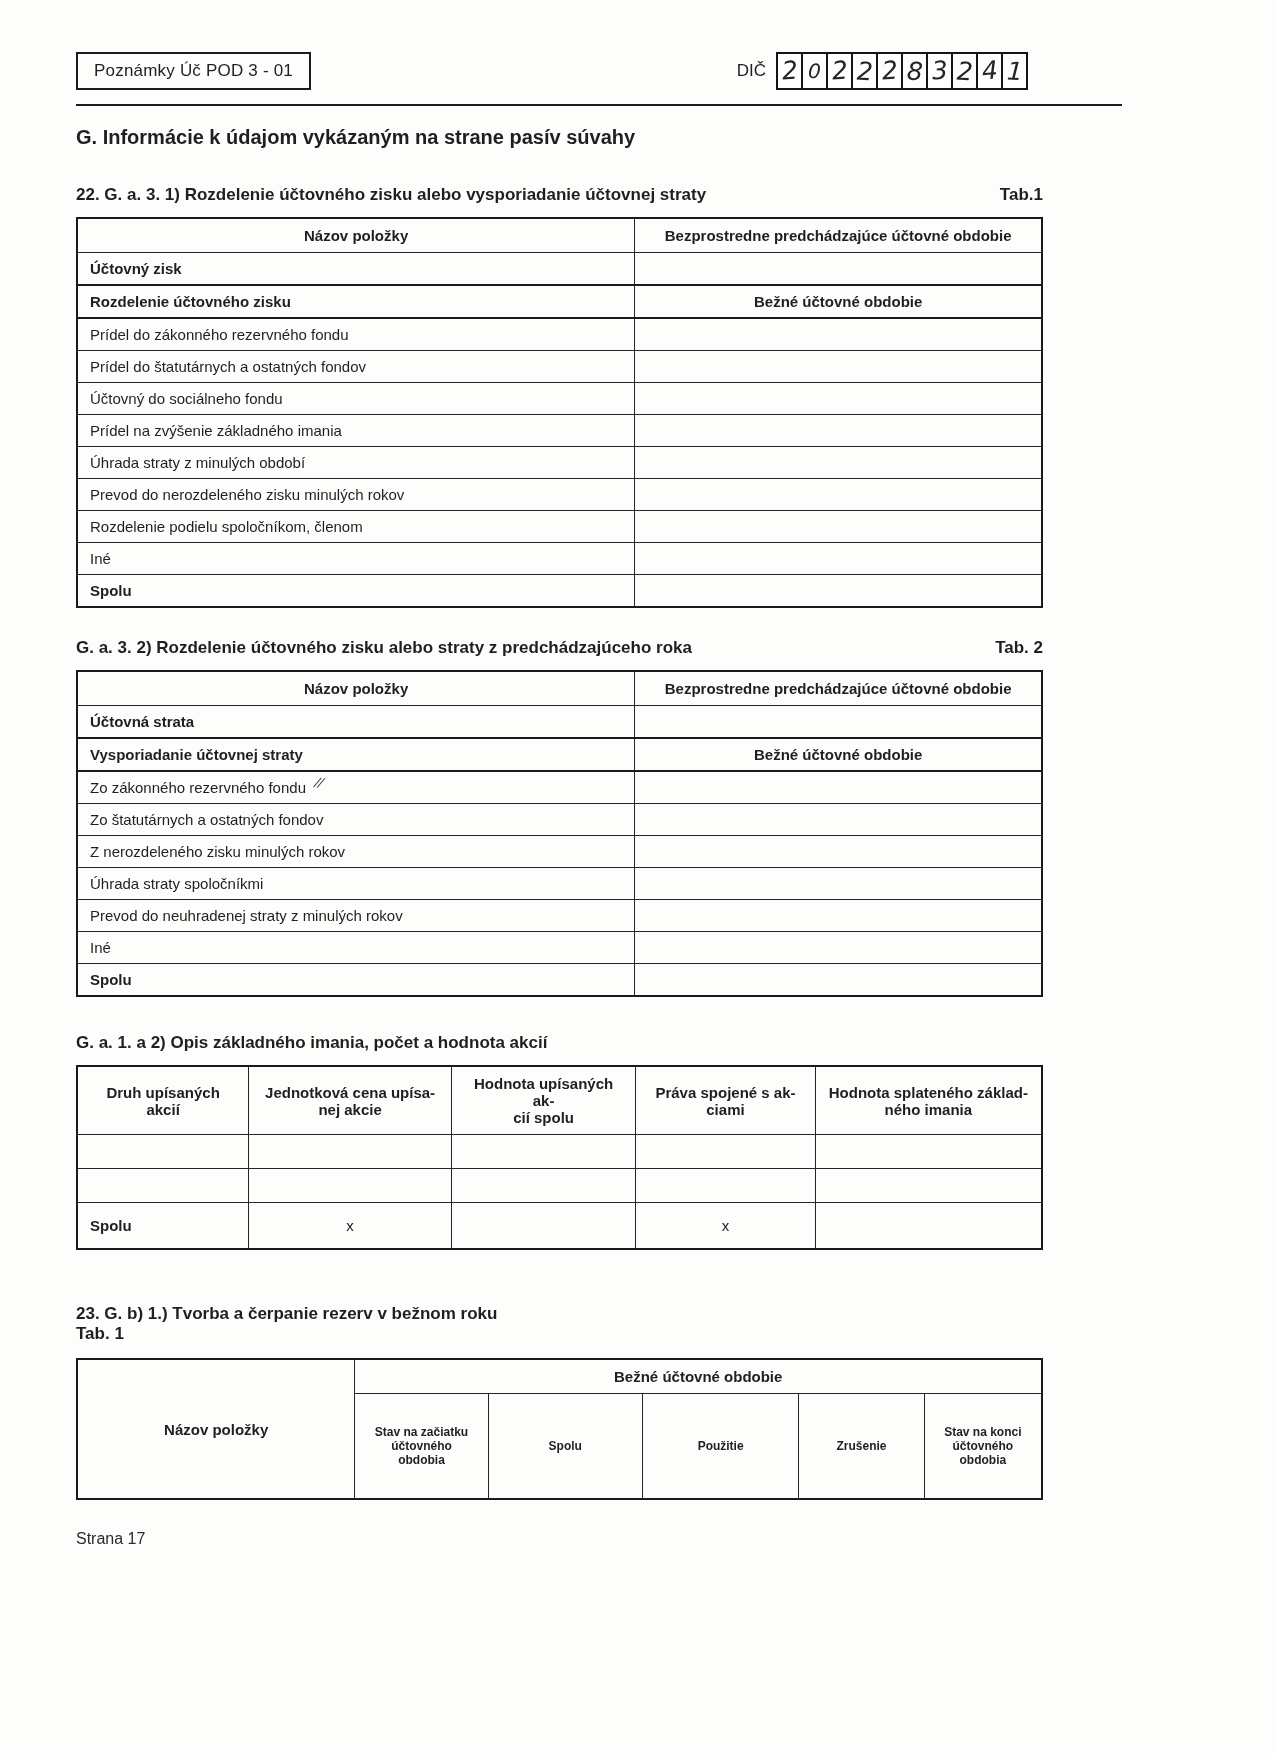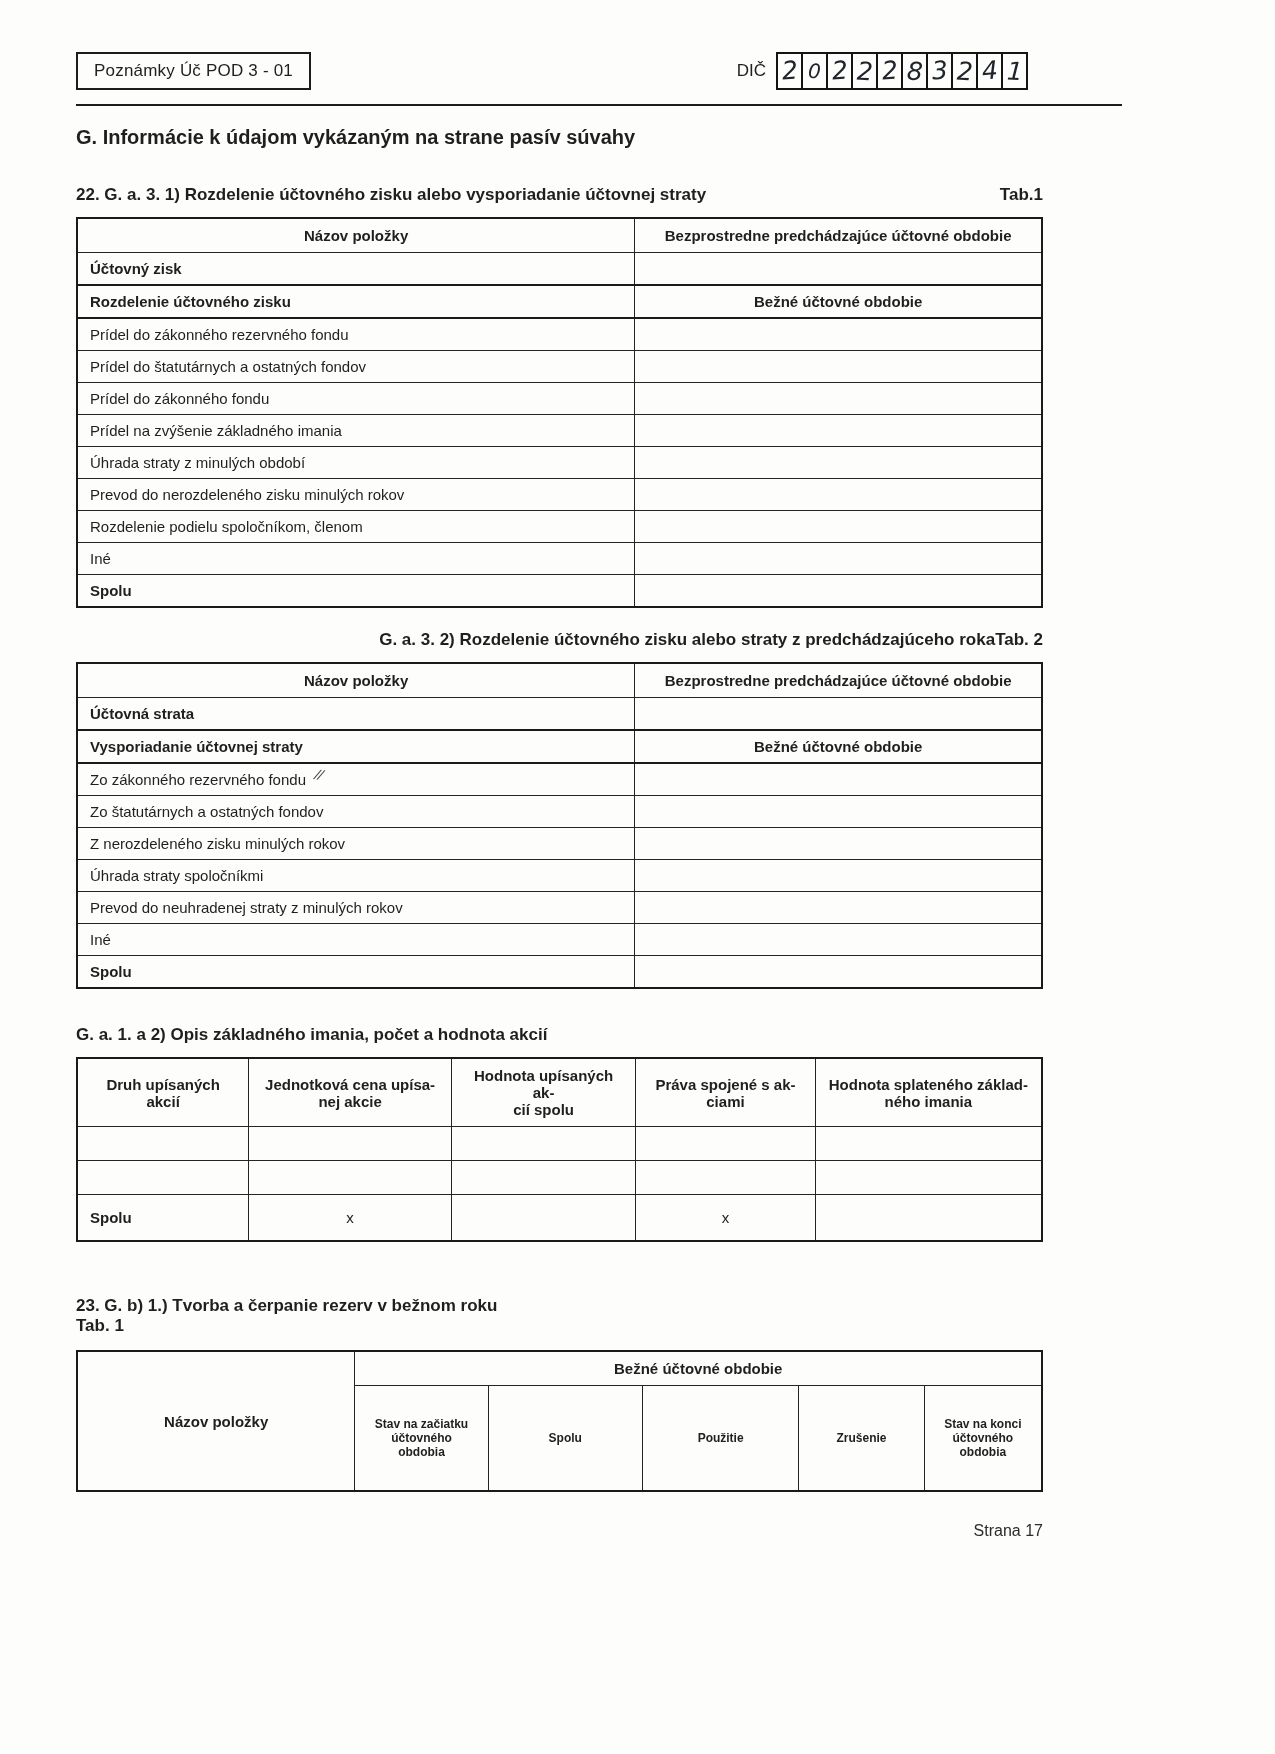--- a/index.html
+++ b/index.html
@@ -54,21 +54,21 @@
     width: 967px; text-align: left;
     font-size: 20px; font-weight: bold;
     margin-top: 20px;
   }
   .sec-head {
     width: 967px;
     display: flex; justify-content: space-between; align-items: baseline;
     font-size: 17px; font-weight: bold;
   }
   .sec-head.mt1 { margin-top: 36px; }
-  .sec-head.mt2 { margin-top: 22px; justify-content: flex-end; }
+  .sec-head.mt2 { margin-top: 30px; }
   .sec-head.mt3 { margin-top: 36px; }
   .sec-head.mt4 { margin-top: 54px; flex-direction: column; }
 
   
   table.tbl {
     width: 967px;
     border-collapse: collapse;
     table-layout: fixed;
     margin-top: 12px;
     background: #fdfdfb;
@@ -108,21 +108,20 @@
     margin-left: 10px;
     color: #3d4248;
     font-size: 15px;
     transform: rotate(8deg) translateY(-5px);
     letter-spacing: 1px;
   }
 
   .footer {
     width: 967px;
     margin-top: 30px;
-    text-align: right;
     font-size: 16px;
     color: #2b2b2b;
   }
 </style>
 </head>
 <body>
 
 <div class="page">
 
   <div class="header-row">
@@ -192,21 +191,21 @@
     </tr>
     <tr>
       <td class="lbl">Prídel do zákonného rezervného fondu</td>
       <td class="val"></td>
     </tr>
     <tr>
       <td class="lbl">Prídel do štatutárnych a ostatných fondov</td>
       <td class="val"></td>
     </tr>
     <tr>
-      <td class="lbl">Prídel do zákonného fondu</td>
+      <td class="lbl">Účtovný do sociálneho fondu</td>
       <td class="val"></td>
     </tr>
     <tr>
       <td class="lbl">Prídel na zvýšenie základného imania</td>
       <td class="val"></td>
     </tr>
     <tr>
       <td class="lbl">Úhrada straty z minulých období</td>
       <td class="val"></td>
     </tr>

